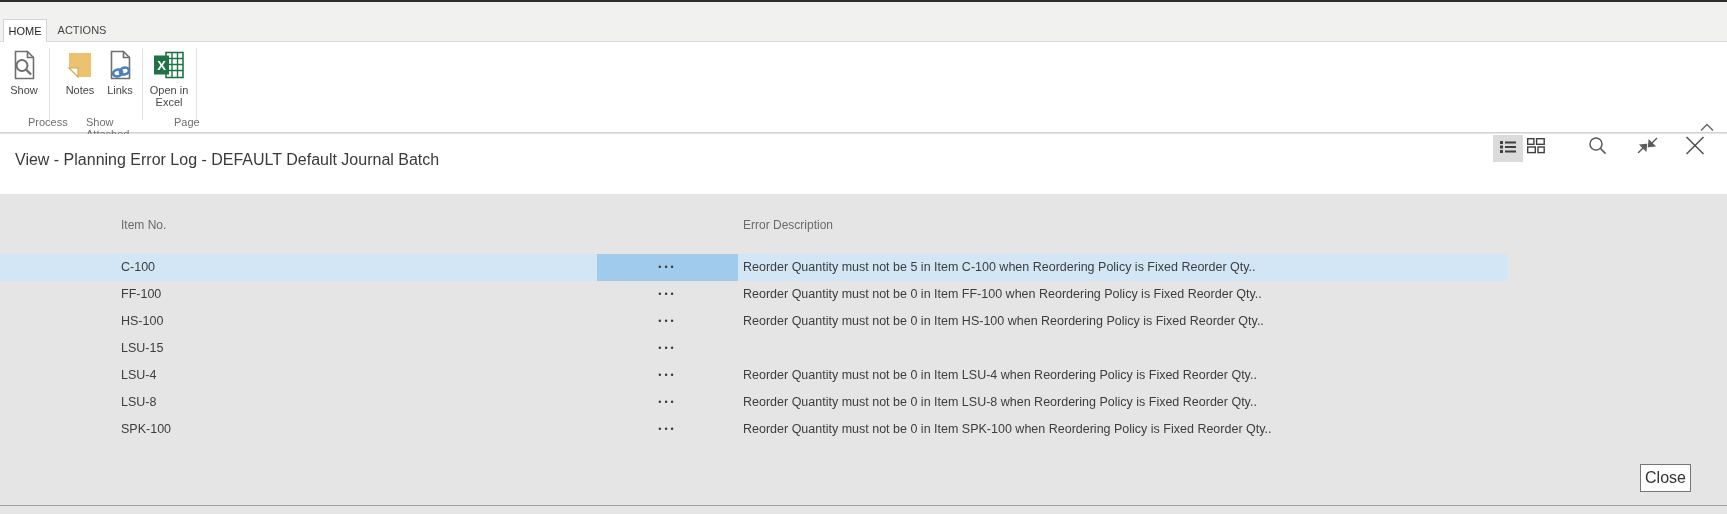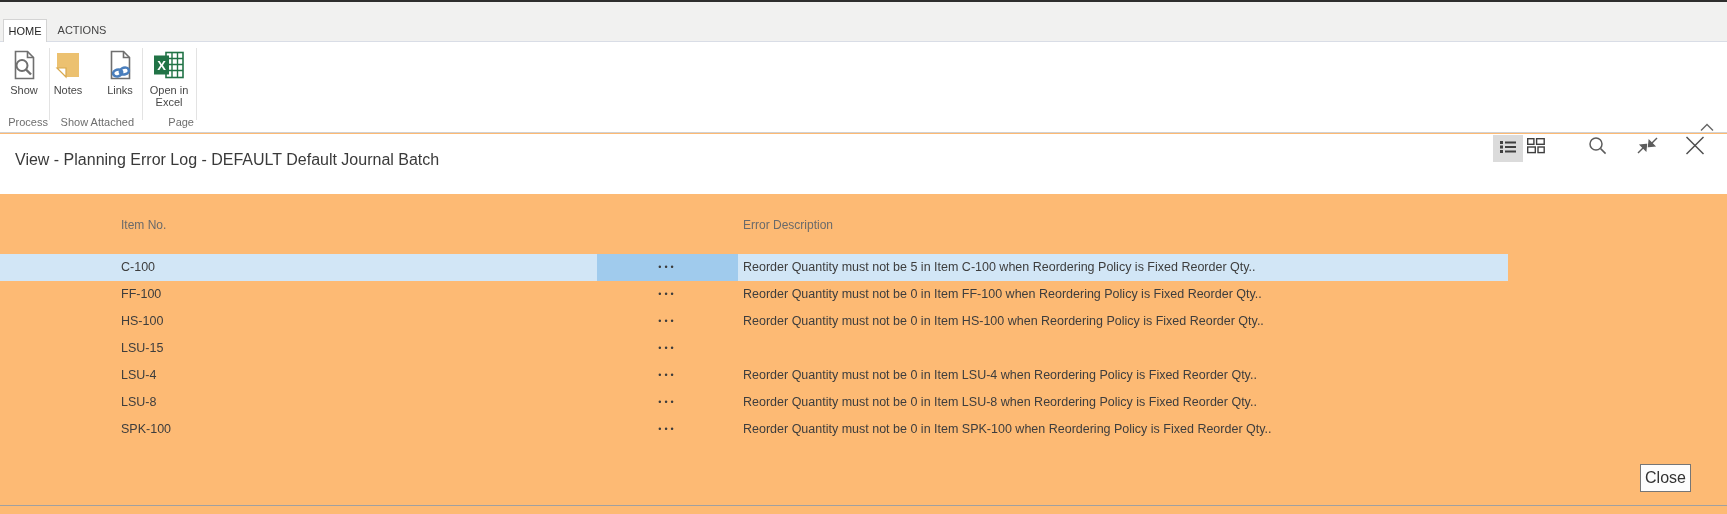--- a/index.html
+++ b/index.html
@@ -1,19 +1,19 @@
 <!DOCTYPE html>
 <html style="--c-selection_row: #d2e6f6; --c-selection_cell: #a0cbed; --c-excel_green: #217346; --c-note_tan: #ecc170; --c-link_blue: #4a7ebc; --c-tabstrip_bg: #f1f1f0;"><head>
 <meta charset="utf-8">
 <style>
   * { margin:0; padding:0; box-sizing:border-box; }
   html,body { background:#fff; }
   body { font-family:"Liberation Sans", sans-serif; }
   #app {
-    position:relative; width:1727px; height:514px; background:#fdba74;
+    position:relative; width:1727px; height:514px; background:#e5e5e5;
     overflow:hidden; color:#3f3f3f;
   }
   
   .top-border { position:absolute; left:0; top:0; width:1727px; height:2px; background:#2e2e2e; }
 
   
   .tabstrip {
     position:absolute; left:0; top:2px; width:1727px; height:40px;
     background:#f1f1f0; border-bottom:1px solid #d9dde6;
   }
@@ -35,27 +35,27 @@
   }
   .ribbon-btn {
     position:absolute; top:6px; height:62px; display:flex; flex-direction:column;
     align-items:center; cursor:default;
   }
   .ribbon-btn .ic { width:34px; height:34px; display:flex; align-items:center; justify-content:center; }
   .ribbon-btn .lbl {
     margin-top:2px; font-size:11px; line-height:12px; color:#474747; text-align:center; width:52px;
   }
   .rb-show  { left:4px;   width:40px; }
-  .rb-notes { left:48px;  width:40px; }
+  .rb-notes { left:60px;  width:40px; }
   .rb-links { left:100px; width:40px; }
   .rb-excel { left:143px; width:52px; }
   .group-sep { position:absolute; top:6px; height:72px; width:1px; background:#e3e3e3; }
   .sep-1 { left:49px; } .sep-2 { left:142px; } .sep-3 { left:196px; }
   .group-label {
-    position:absolute; top:74px; height:14px; font-size:11px; color:#6e6e6e; text-align:right;
+    position:absolute; top:74px; height:14px; font-size:11px; color:#6e6e6e; text-align:left;padding-left:28px;
   }
   .gl-process { left:0px; width:48px; }
   .gl-attached { left:58px; width:76px; }
   .gl-page { left:146px; width:48px; }
   .ribbon-collapse { position:absolute; right:11px; top:76px; width:16px; height:12px; cursor:default; }
 
   
   .viewbar { position:absolute; left:0; top:134px; width:1727px; height:60px; background:#fff; }
   .page-title {
     position:absolute; left:15px; top:14px; height:24px; line-height:24px;

